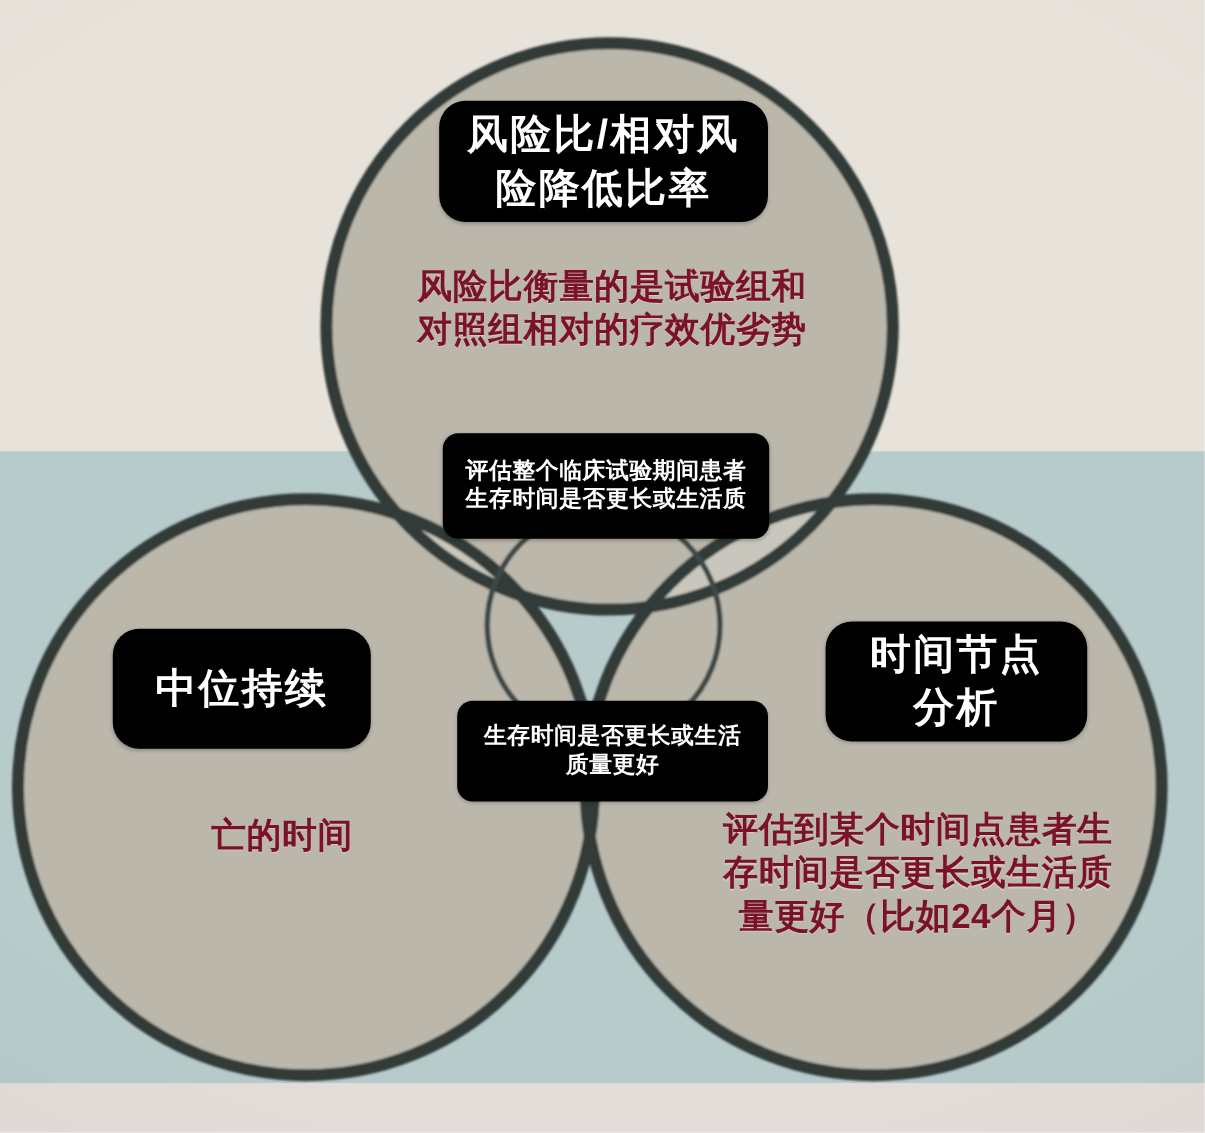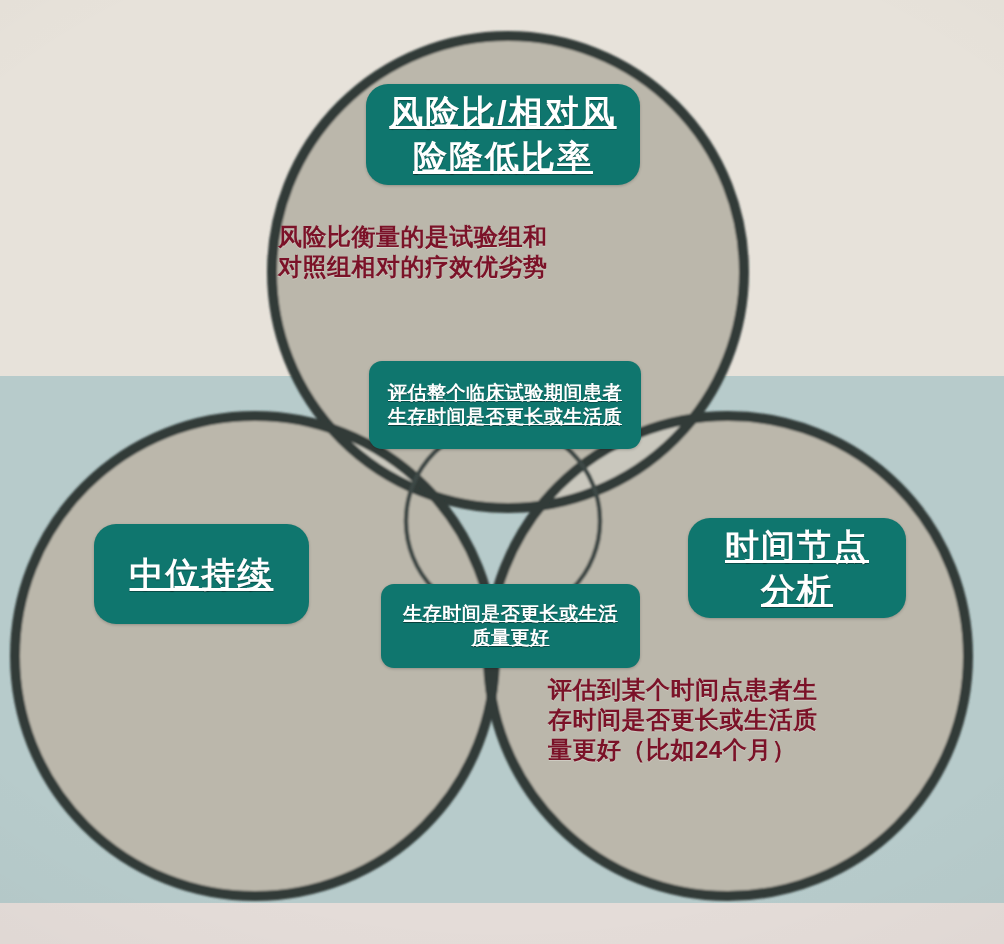--- a/index.html
+++ b/index.html
@@ -48,56 +48,55 @@
   
   .node {
     position: absolute;
     box-sizing: border-box;
   }
 
   
   .pill {
     position: absolute;
     box-sizing: border-box;
-    background: #0f766e;
+    background: #000000;
     border-radius: 22px;
     color: #ffffff;
     text-align: center;
     display: flex;
     align-items: center;
     justify-content: center;
     padding: 18px 14px;
     line-height: 1.30;
     letter-spacing: 1px;
     text-shadow: 0 1px 1px rgba(0,0,0,0.35);
     box-shadow: 0 1px 3px rgba(0,0,0,0.22);
-    text-decoration: underline;
   }
   .pill-big {
     font-size: 34px;
     font-weight: 700;
     letter-spacing: 2px;
   }
   .pill-small {
     font-size: 19px;
     font-weight: 700;
     border-radius: 13px;
     letter-spacing: 0.5px;
     line-height: 1.26;
   }
 
   
   .desc {
     position: absolute;
     box-sizing: border-box;
     color: #7b1228;
     font-weight: 700;
-    text-align: left;
+    text-align: center;
     line-height: 1.24;
-    font-size: 24px;
+    font-size: 29px;
     letter-spacing: 0.5px;
     text-shadow: 0 1px 0 rgba(255,255,255,0.28);
   }
 
   
   .core-label {
     position: absolute;
     color: #0c0c0c;
     font-weight: 700;
     font-size: 66px;
@@ -188,20 +187,21 @@
     </div>
   </div>
 
   <div class="pill pill-big node" style="left:94px; top:524px; width:215px; height:100px;">
     <div>
       <div>中位持续</div>
     </div>
   </div>
 
   <div class="desc" style="left:24px; top:680px; width:422px;">
+    <div>亡的时间</div>
   </div>
 
   <div class="pill pill-big node" style="left:688px; top:518px; width:218px; height:100px;">
     <div>
       <div>时间节点</div>
       <div>分析</div>
     </div>
   </div>
 
   <div class="desc" style="left:548px; top:675px; width:434px;">

